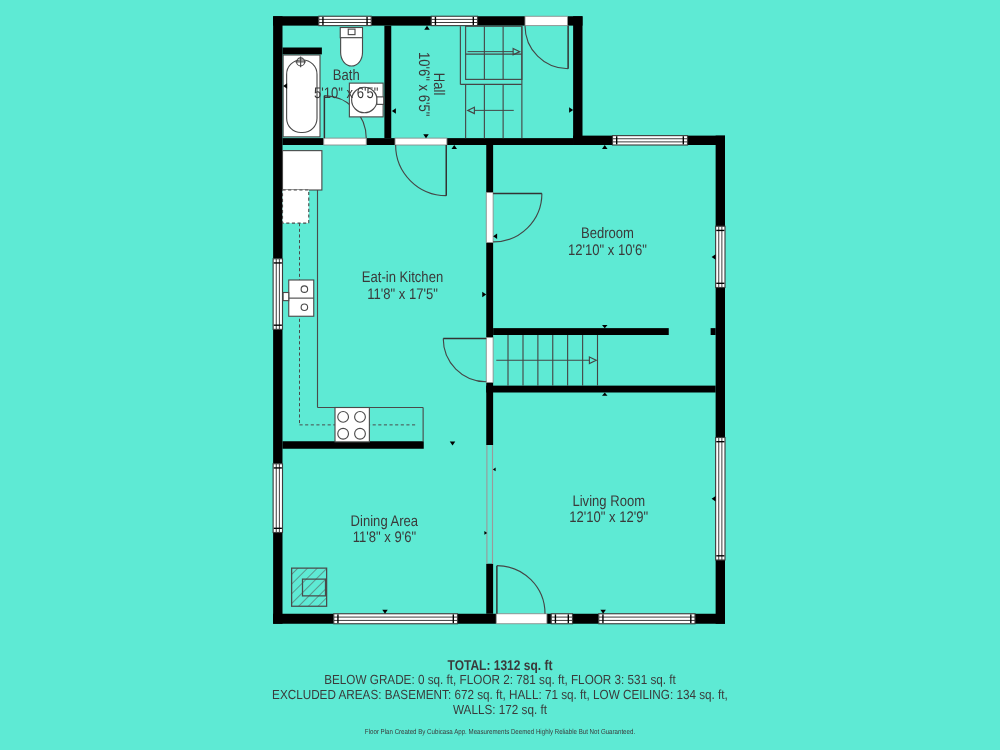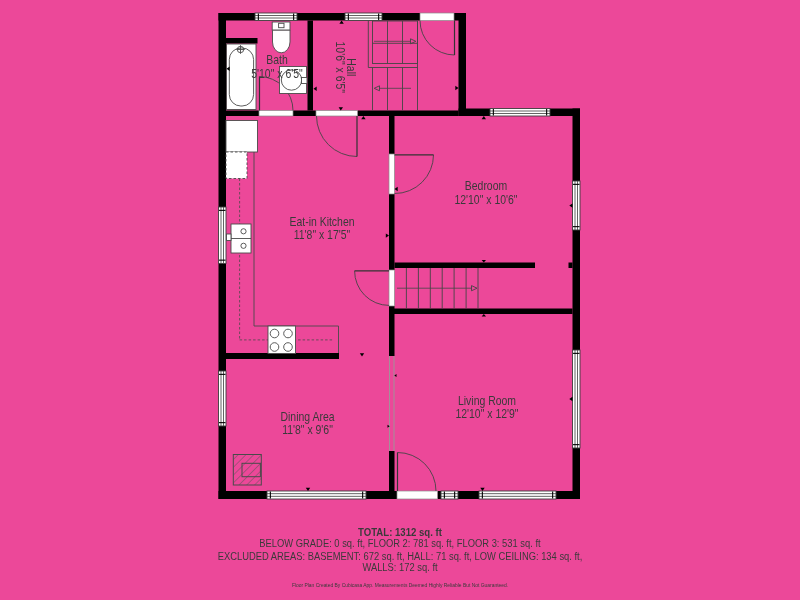--- a/index.html
+++ b/index.html
@@ -1,16 +1,16 @@
 <!DOCTYPE html>
 <html><head>
 <meta charset="utf-8">
 <style>
   html,body{margin:0;padding:0;background:#fff;}
-  #canvas{position:relative;width:800px;height:600px;background:#ec4899;overflow:hidden;
+  #canvas{position:relative;width:800px;height:600px;background:#5eead4;overflow:hidden;
     font-family:"Liberation Sans",sans-serif;}
   text{font-family:"Liberation Sans",sans-serif;fill:#3a3a3a;}
 </style>
 </head>
 <body>
 <div id="canvas">
 <svg width="800" height="600" viewBox="0 0 800 600">
 
 <rect x="218.5" y="13.0" width="7.5" height="194.0" fill="#000"></rect>
 <rect x="218.5" y="263.5" width="7.5" height="107.5" fill="#000"></rect>

